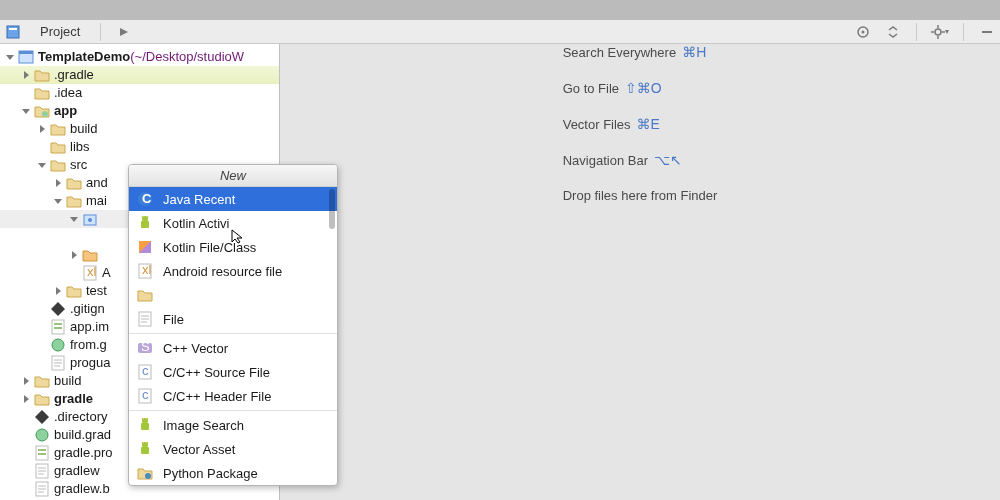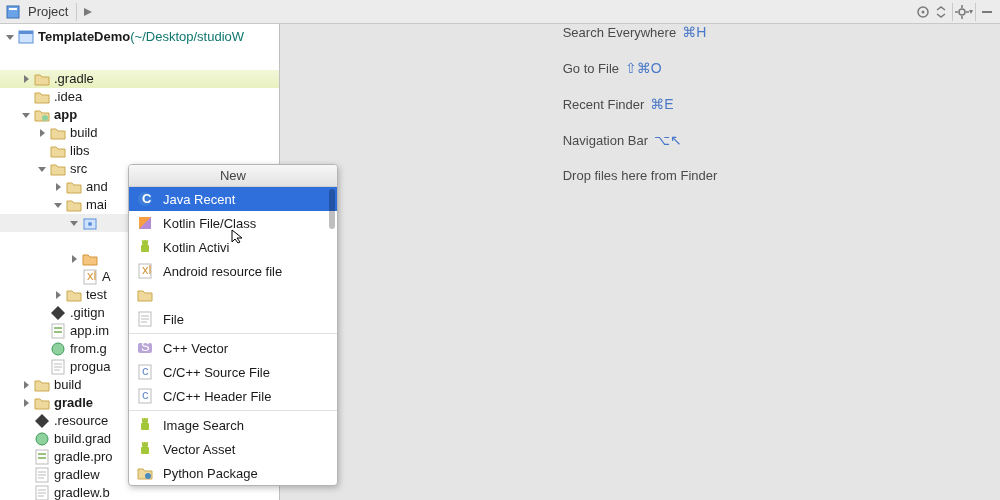--- a/index.html
+++ b/index.html
@@ -1,41 +1,41 @@
 <!DOCTYPE html>
 <html><head>
 <meta charset="utf-8">
 <style>
 * { margin: 0; padding: 0; box-sizing: border-box; font-family: -apple-system, "Lucida Grande", "Segoe UI", sans-serif; font-size: 13px; }
 body { width: 1000px; height: 500px; background: #bbbbbb; overflow: hidden; position: relative; }
-.toolbar { height: 24px; background: #ececec; border-bottom: 1px solid #c9c9c9; display: flex; align-items: center; gap: 0; padding: 0 4px; }
+.toolbar { height: 24px; background: #ececec; border-bottom: 1px solid #c9c9c9; display: flex; align-items: center; gap: 12px; padding: 0 4px; margin-top: 20px; }
 .toolbar .sep { width: 1px; height: 18px; background: #c9c9c9; margin: 0 2px; }
 .tb { width: 18px; height: 18px; display: inline-flex; align-items: center; justify-content: center; color: #6a6a6a; cursor: default; }
 .tab-label { color: #3b3b3b; padding: 0 6px; display: flex; align-items: center; gap: 4px; }
 .workspace { display: flex; height: calc(100% - 24px); }
 .project-tree { width: 280px; background: #ffffff; border-right: 1px solid #c0c0c0; overflow: hidden; position: relative; }
 .tree { padding: 4px 0; }
 .tree-row { display: flex; align-items: center; height: 18px; line-height: 18px; white-space: nowrap; padding-right: 20px; cursor: default; }
-.tree-row.sel { background: linear-gradient(#f2f7d8, #e9f0bf); margin-top: 24px; }
+.tree-row.sel { background: linear-gradient(#f2f7d8, #e9f0bf); }
 .tree-row.cursor { background: #eeeeee; }
 .arrow { width: 12px; height: 12px; margin: 0 2px 0 0; flex: 0 0 12px; display: inline-flex; align-items: center; justify-content: center; color: #7a7a7a; }
 .arrow.none { visibility: hidden; }
 .ico { width: 16px; height: 16px; margin-right: 4px; display: inline-flex; align-items: center; justify-content: center; flex: 0 0 16px; }
 .name { color: #1a1a1a; }
-.dim { color: #0f766e; }
+.dim { color: #701a75; }
 .bold { font-weight: 600; }
 .ind0{padding-left:4px}.ind1{padding-left:20px}.ind2{padding-left:36px}.ind3{padding-left:52px}.ind4{padding-left:68px}
 
 .editor-area { flex: 1; background: #e5e5e5; position: relative; display: flex; flex-direction: column; align-items: center; }
 .hint-list { color: #4a4a4a; display: flex; flex-direction: column; gap: 20px; align-items: flex-start; }
 .hint-row { display: flex; gap: 6px; align-items: center; font-size: 14px; }
 .shortcut { color: #4a78c8; font-size: 14px; }
 
 .popup { position: absolute; left: 128px; top: 164px; width: 210px; background: #ffffff; border: 1px solid #b5b5b5; box-shadow: 1px 2px 6px rgba(0,0,0,0.25); border-radius: 4px; overflow: hidden; }
-.popup-title { height: 22px; background: linear-gradient(#f7f7f7,#e2e2e2); text-align: center; line-height: 22px; color: #444; border-bottom: 1px solid #cfcfcf; }
+.popup-title { height: 22px; background: linear-gradient(#f7f7f7,#e2e2e2); text-align: center; line-height: 22px; color: #444; border-bottom: 1px solid #cfcfcf; font-style: italic; }
 .popup-body { max-height: 330px; overflow: hidden; position: relative; }
 .popup-item { display: flex; align-items: center; height: 24px; padding: 0 8px; gap: 6px; cursor: default; }
 .popup-item.hl { background: #2f6fdc; color: #ffffff; }
 .popup-item.hl .name { color: #ffffff; }
 .psep { height: 1px; background: #e2e2e2; margin: 2px 0; }
 .scrollbar { position: absolute; right: 2px; top: 2px; width: 6px; height: 40px; background: rgba(0,0,0,0.25); border-radius: 3px; }
 .cursor-icon { position: absolute; left: 230px; top: 228px; width: 16px; height: 16px; z-index: 10; }
 svg { display: block; }
 </style>
 </head>
@@ -327,21 +327,21 @@
           </span>
           <span class="name bold">gradle</span>
         </div>
         <div class="tree-row ind1">
           <span class="arrow none"></span>
           <span class="ico">
             <svg width="16" height="16">
               <path d="M8 1 L15 8 L8 15 L1 8 Z" fill="#3b3b3b"></path>
             </svg>
           </span>
-          <span class="name">.resource</span>
+          <span class="name">.directory</span>
         </div>
         <div class="tree-row ind1">
           <span class="arrow none"></span>
           <span class="ico">
             <svg width="16" height="16">
               <circle cx="8" cy="8" r="6" fill="#8fd19e" stroke="#3a9a55"></circle>
             </svg>
           </span>
           <span class="name">build.grad</span>
         </div>
@@ -386,21 +386,21 @@
     <div class="hint-list" id="hints">
         <div class="hint-row">
           <span>Search Everywhere</span>
           <span class="shortcut">⌘H</span>
         </div>
         <div class="hint-row">
           <span>Go to File</span>
           <span class="shortcut">⇧⌘O</span>
         </div>
         <div class="hint-row">
-          <span>Recent Finder</span>
+          <span>Vector Files</span>
           <span class="shortcut">⌘E</span>
         </div>
         <div class="hint-row">
           <span>Navigation Bar</span>
           <span class="shortcut">⌥↖</span>
         </div>
         <div class="hint-row">
           <span>Drop files here from Finder</span>
         </div>
       </div>
@@ -416,36 +416,36 @@
           <svg width="16" height="16">
             <circle cx="8" cy="8" r="7" fill="#3b7dd8"></circle>
             <text x="5" y="12" font-size="10" fill="#fff" font-weight="bold">C</text>
           </svg>
         </span>
         <span class="name">Java Recent</span>
       </div>
       <div class="popup-item">
         <span class="ico">
           <svg width="16" height="16">
-            <rect x="2" y="2" width="12" height="12" fill="#b38bd8"></rect>
-            <polygon points="2,2 14,2 2,14" fill="#f59e42"></polygon>
-          </svg>
-        </span>
-        <span class="name">Kotlin File/Class</span>
-      </div>
-      <div class="popup-item">
-        <span class="ico">
-          <svg width="16" height="16">
             <rect x="4" y="6" width="8" height="7" rx="1" fill="#a4c639"></rect>
             <circle cx="8" cy="4" r="3" fill="#a4c639"></circle>
             <line x1="5" y1="1" x2="6" y2="3" stroke="#a4c639"></line>
             <line x1="11" y1="1" x2="10" y2="3" stroke="#a4c639"></line>
           </svg>
         </span>
         <span class="name">Kotlin Activi</span>
+      </div>
+      <div class="popup-item">
+        <span class="ico">
+          <svg width="16" height="16">
+            <rect x="2" y="2" width="12" height="12" fill="#b38bd8"></rect>
+            <polygon points="2,2 14,2 2,14" fill="#f59e42"></polygon>
+          </svg>
+        </span>
+        <span class="name">Kotlin File/Class</span>
       </div>
       <div class="popup-item">
         <span class="ico">
           <svg width="16" height="16">
             <rect x="2" y="1" width="12" height="14" fill="#fff" stroke="#bbb"></rect>
             <text x="5" y="11" font-size="8" fill="#d4953a">xl</text>
           </svg>
         </span>
         <span class="name">Android resource file</span>
       </div>

